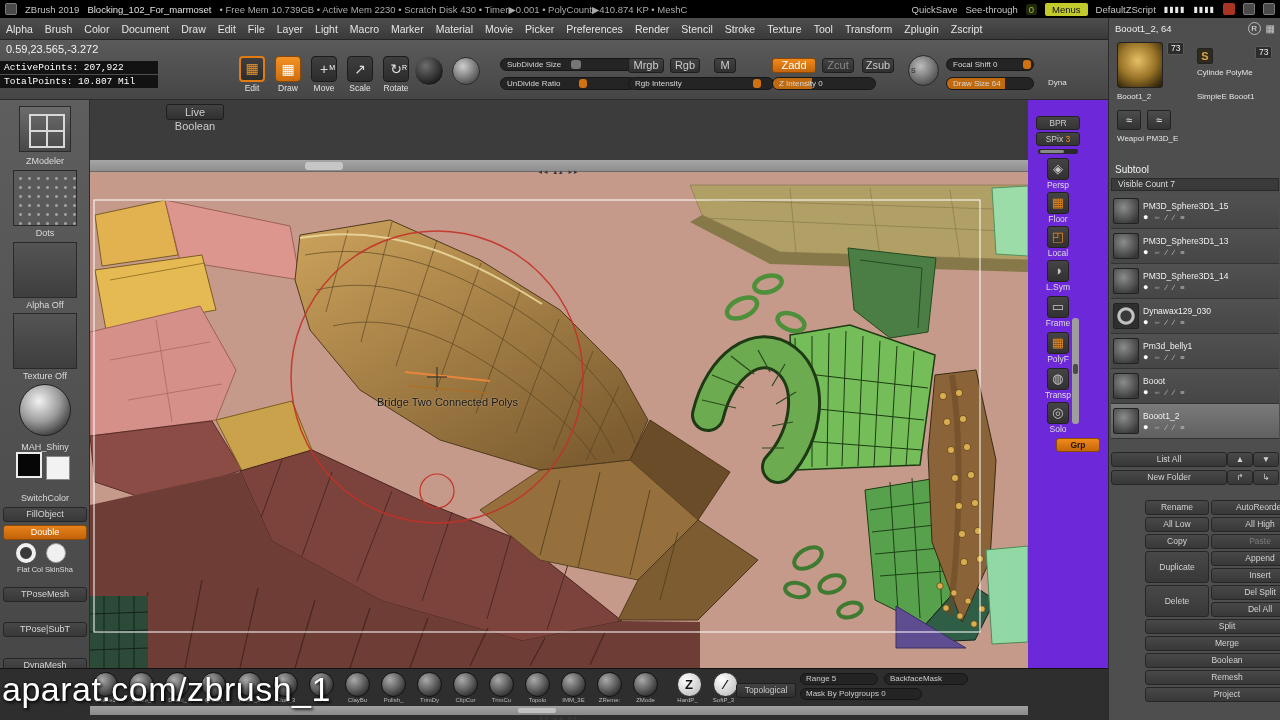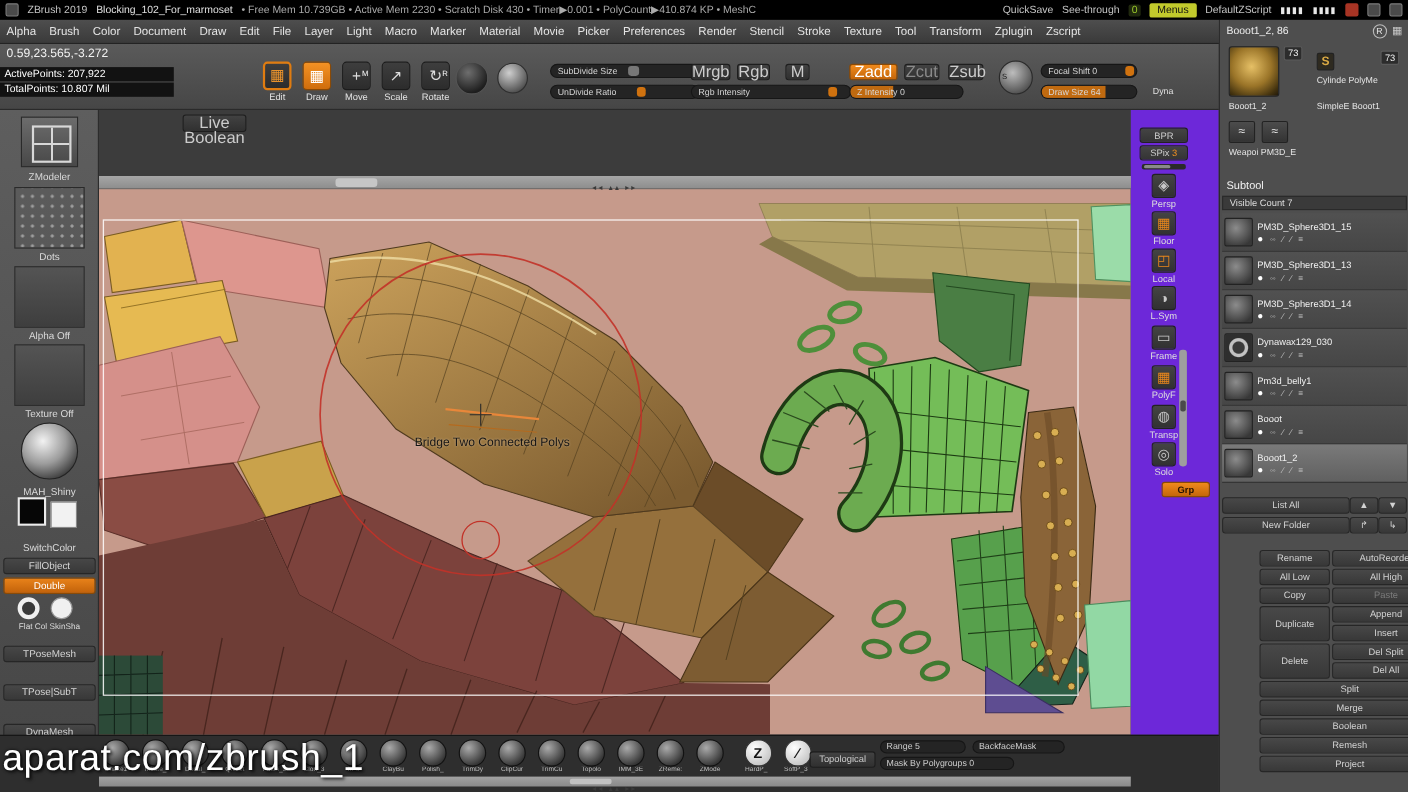--- a/index.html
+++ b/index.html
@@ -20,22 +20,22 @@
 .tb-ico.grid{background:#4a4a4a;border:1px solid #7a7a7a;}
 
 
 .menubar{position:absolute;left:0;top:18px;width:1108px;height:22px;background:linear-gradient(#4e4e4e,#3a3a3a);border-bottom:1px solid #232323;display:flex;align-items:center;font-size:10.5px;color:#e4e4e4;z-index:30;}
 .menu-item{padding:0 6px;}
 
 
 .topbar{position:absolute;left:0;top:40px;width:1108px;height:60px;background:linear-gradient(#5a5a5a,#464646);border-bottom:1px solid #2a2a2a;}
 .coords{left:6px;top:3px;font-size:11px;color:#f2f2f2;}
 .pointsbox{left:0;top:21px;width:158px;}
-.pointsbox div{background:#121212;color:#fff;font-size:9.5px;padding:1px 4px;margin-bottom:1px;}
-.tbtn{background:linear-gradient(#424242,#303030);border:1px solid #1e1e1e;border-radius:3px;color:#ccc;font-size:15px;text-align:center;}
+.pointsbox div{background:#121212;color:#fff;font-size:9.5px;padding:1px 4px;margin-bottom:1px;font-family:Liberation Mono, monospace;}
+.tbtn{background:linear-gradient(#424242,#303030);border:1px solid #1e1e1e;border-radius:3px;color:#ccc;font-size:11px;text-align:center;}
 .tbtn.orange{background:linear-gradient(#f08a1c,#c4660a);color:#fff;border-color:#8a4a06;}
 .tbtn.dim{color:#8a8a8a;}
 .mode{width:30px;text-align:center;}
 .micon{width:26px;height:26px;margin:0 auto;border-radius:4px;background:linear-gradient(#3e3e3e,#2c2c2c);border:1px solid #1c1c1c;color:#ddd;font-size:14px;line-height:24px;position:relative;}
 .micon.oframe{border:2px solid #e07c10;line-height:21px;color:#e8922c;}
 .micon.ofill{background:linear-gradient(#f49224,#cf6d0c);border-color:#8a4a06;color:#fff;}
 .mkey{position:absolute;right:1px;top:-1px;font-size:7px;color:#fff;}
 .mlabel{font-size:8.5px;color:#e2e2e2;margin-top:1px;}
 .slider{background:#242424;border:1px solid #161616;border-radius:7px;height:13px;font-size:8px;color:#d6d6d6;line-height:11px;padding-left:6px;overflow:hidden;white-space:nowrap;}
 .slider i{position:absolute;top:0;bottom:0;}
@@ -401,21 +401,21 @@
     <div class="rs-item" style="top:302px">
       <div class="rs-ic">◎</div>
       <div>Solo</div>
     </div>
     <div class="rs-btn rs-grp" style="top:338px">Grp</div>
     <div class="vscroll"></div>
   </div>
 
   <div class="right-panel">
     <div class="rp-header">
-      <span class="rp-title">Booot1_2, 86</span>
+      <span class="rp-title">Booot1_2, 64</span>
       <span class="rp-r">R</span>
       <span class="rp-gr">▦</span>
     </div>
     <div class="tool-thumb" style="left:8px;top:24px"></div>
     <span class="badge" style="left:58px;top:24px">73</span>
     <div class="s-thumb" style="left:88px;top:30px">S</div>
     <div class="tool-label" style="left:88px;top:50px;width:78px">Cylinde PolyMe</div>
     <span class="badge" style="left:146px;top:28px">73</span>
     <div class="tool-label" style="left:8px;top:74px;width:64px">Booot1_2</div>
     <div class="tool-label" style="left:88px;top:74px;width:80px">SimpleE Booot1</div>

